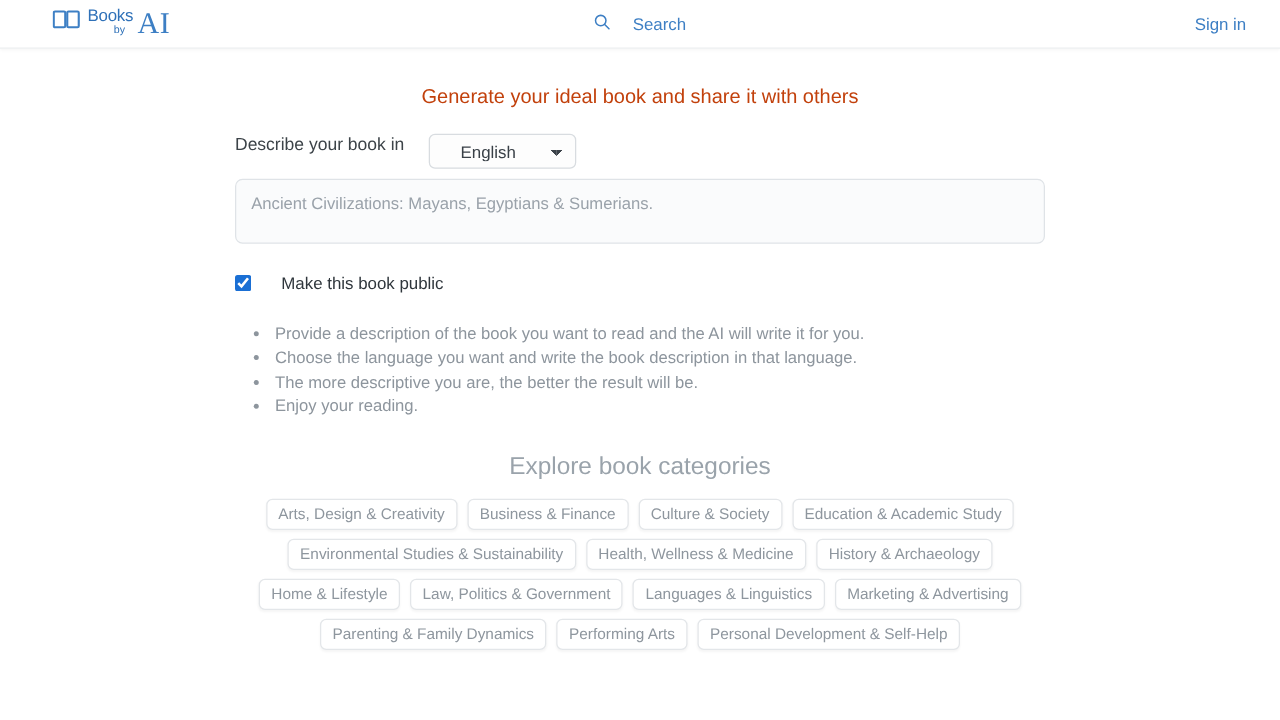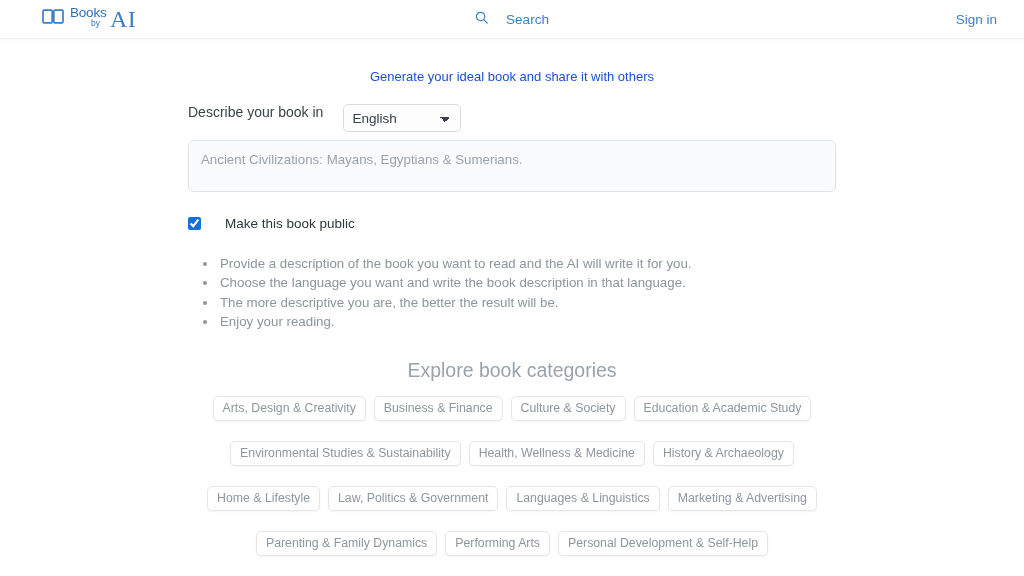--- a/index.html
+++ b/index.html
@@ -99,22 +99,22 @@
   .hero-title {
     text-align: center;
     font-size: 23.5px;
     font-weight: 400;
     color: #30373d;
     letter-spacing: -0.1px;
     margin-top: 13px;
   }
   .hero-sub {
     text-align: center;
-    font-size: 13px;
-    color: #1d4ed8;
+    font-size: 16px;
+    color: #c2410c;
     margin-top: 12px;
   }
 
   .form-wrap {
     width: 648px;
     margin: 0 auto;
     padding-top: 20px;
   }
 
   .lang-row {
@@ -129,21 +129,21 @@
   }
   .lang-select {
     font-family: "Liberation Sans", sans-serif;
     font-size: 13.5px;
     color: #394047;
     background: #fdfdfd;
     border: 1px solid #d8dce0;
     border-radius: 5px;
     height: 28px;
     width: 118px;
-    padding: 0 8px;
+    padding: 0 24px;
     appearance: none;
     -webkit-appearance: none;
     background-image:
       linear-gradient(45deg, transparent 50%, #3b4249 50%),
       linear-gradient(135deg, #3b4249 50%, transparent 50%);
     background-position:
       calc(100% - 15px) 12px,
       calc(100% - 10px) 12px;
     background-size: 5px 5px, 5px 5px;
     background-repeat: no-repeat;
@@ -225,21 +225,21 @@
     color: #9aa3ab;
     margin-top: 28px;
   }
   .cats {
     margin: 0 auto;
     padding-top: 14px;
     width: 660px;
     display: flex;
     flex-wrap: wrap;
     justify-content: center;
-    gap: 20px 8px;
+    gap: 7px 8px;
   }
   .cat-chip {
     display: inline-block;
     font-size: 12.3px;
     color: #8e969e;
     background: #ffffff;
     border: 1px solid #e3e6e9;
     border-radius: 5px;
     padding: 4px 9px 5px;
     white-space: nowrap;

